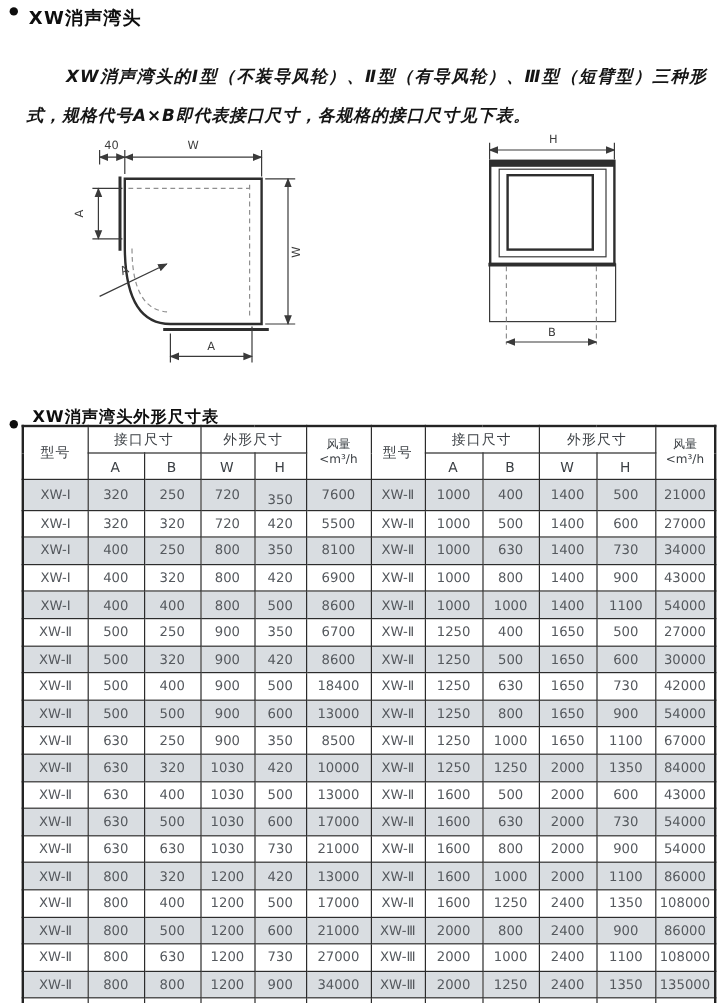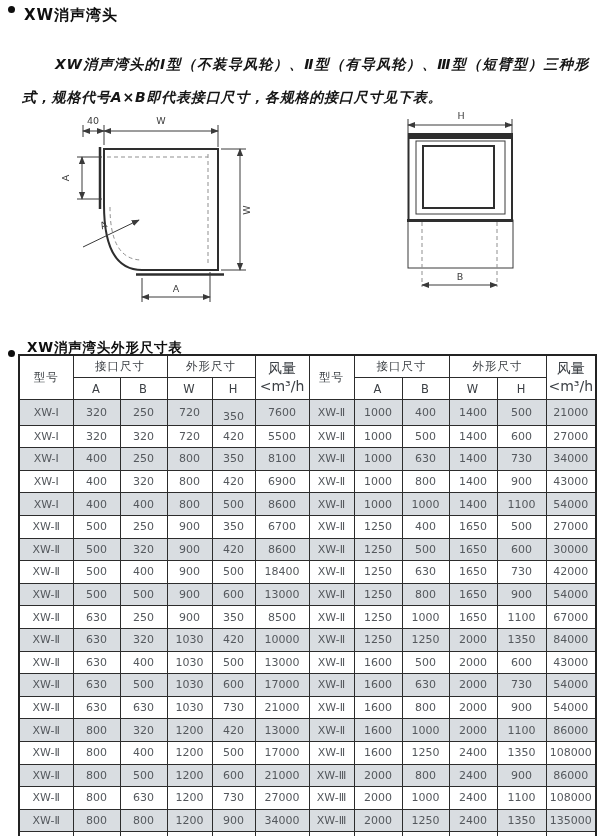--- a/index.html
+++ b/index.html
@@ -34,21 +34,21 @@
   
   table.spec{
     left:18px;top:354px;border-collapse:collapse;table-layout:fixed;width:577px;
     border:2px solid #232323;
   }
   .spec th,.spec td{
     border:1px solid #2c2c2c;text-align:center;vertical-align:middle;
     padding:0;overflow:hidden;white-space:nowrap;
   }
   .spec thead th{font-weight:normal;font-size:11.5px;color:#3c4045;height:21px;letter-spacing:1px;}
-  .spec thead .airflow{font-size:14px;line-height:1.25;letter-spacing:0;}
+  .spec thead .airflow{font-size:10px;line-height:1.25;letter-spacing:0;}
   .spec td{font-size:11px;color:#54585d;height:21.6px;line-height:1;}
   .spec tr.shaded td{background:#d9dde1;}
   .spec td.low{vertical-align:bottom;padding-bottom:3px;}
 </style>
 </head>
 <body>
 
 <div class="abs doc-title">
   <span class="bullet-dot"></span>
   <span class="txt">XW消声湾头</span>

